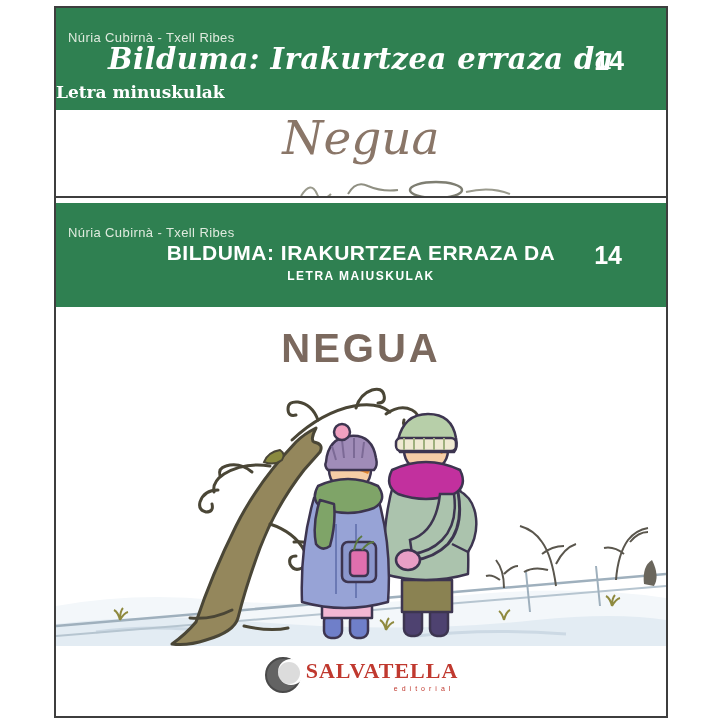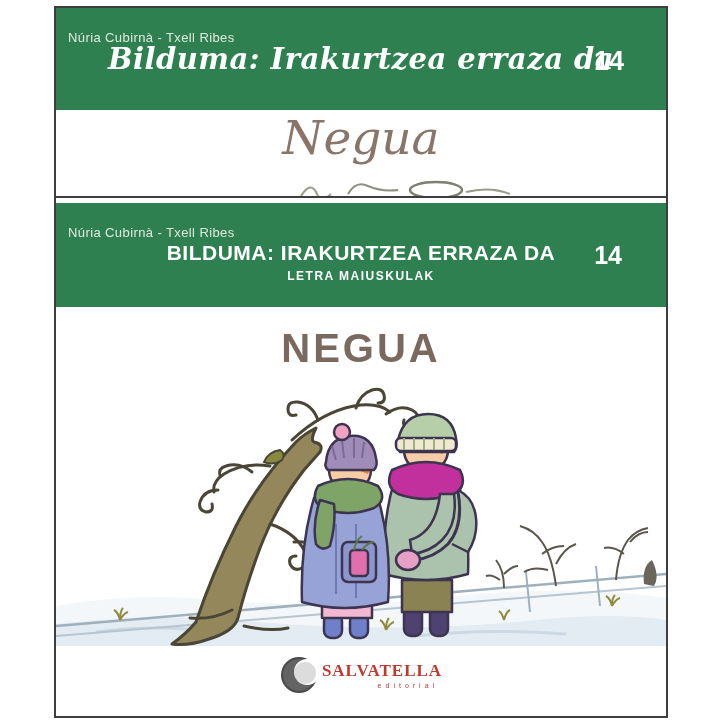--- a/index.html
+++ b/index.html
@@ -39,21 +39,20 @@
   }
   .badge-14{
     position:absolute;right:42px;top:38px;
     color:var(--banner-text);font-weight:bold;font-size:27px;
   }
   .back-edition{
     position:absolute;left:0;top:74px;width:100%;text-align:left;
     color:var(--banner-text);
     font-family:"DejaVu Serif",serif;font-weight:bold;
     font-size:17px;
-    margin-top:27px;
   }
   .back-title{
     position:absolute;left:0;top:104px;width:100%;text-align:center;
     color:var(--script-brown);
     font-family:"DejaVu Serif",serif;font-style:italic;
     font-size:47px;line-height:1.1;
   }
   .back-sketch{position:absolute;left:240px;top:168px;}
   
   .front-cover{
@@ -82,21 +81,21 @@
     color:var(--title-brown);font-weight:bold;font-size:40px;letter-spacing:3px;
   }
   .illustration{position:absolute;left:0;top:176px;width:610px;height:272px;}
   
   .logo{
     position:absolute;left:0;top:450px;width:100%;height:54px;
     display:flex;align-items:center;justify-content:center;gap:2px;
   }
   .logo-text{display:flex;flex-direction:column;align-items:flex-end;}
   .logo-name{
-    color:var(--logo-red);font-weight:bold;font-size:17px;letter-spacing:1px;
+    color:var(--logo-red);font-weight:bold;font-size:22px;letter-spacing:1px;
     font-family:"Liberation Serif",serif;
   }
   .logo-descriptor{
     color:var(--logo-red);font-size:7px;letter-spacing:4px;margin-top:1px;padding-right:4px;
   }
 </style>
 </head>
 <body>
 
 <div class="stage">

